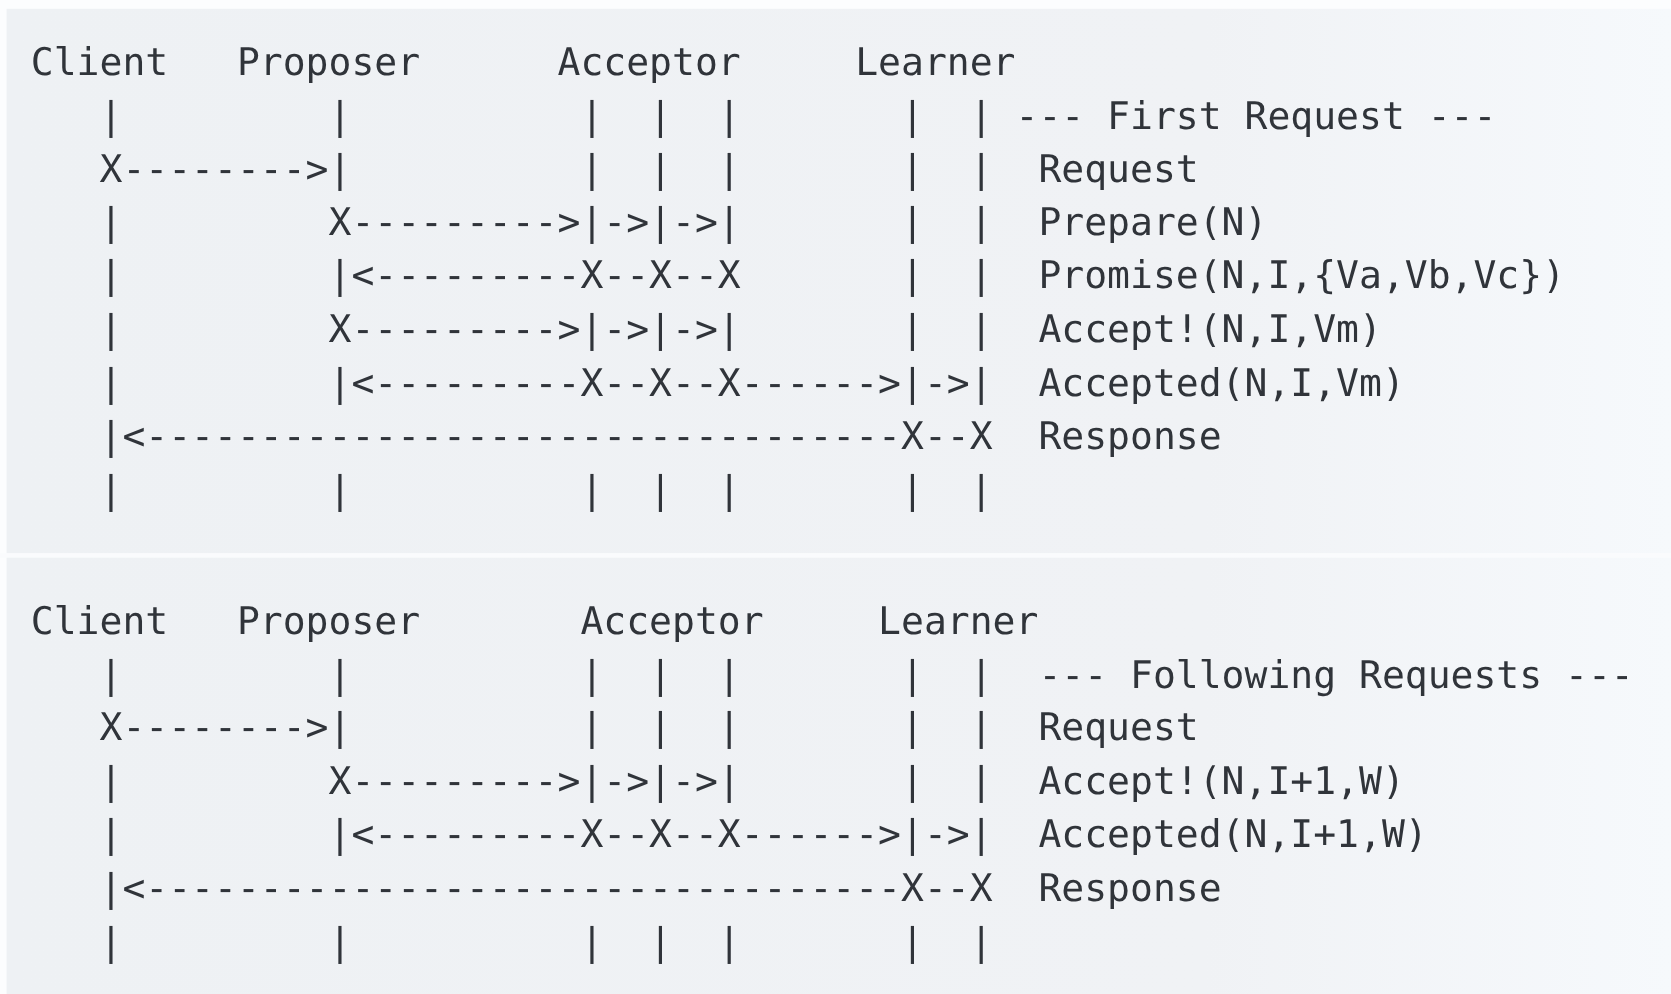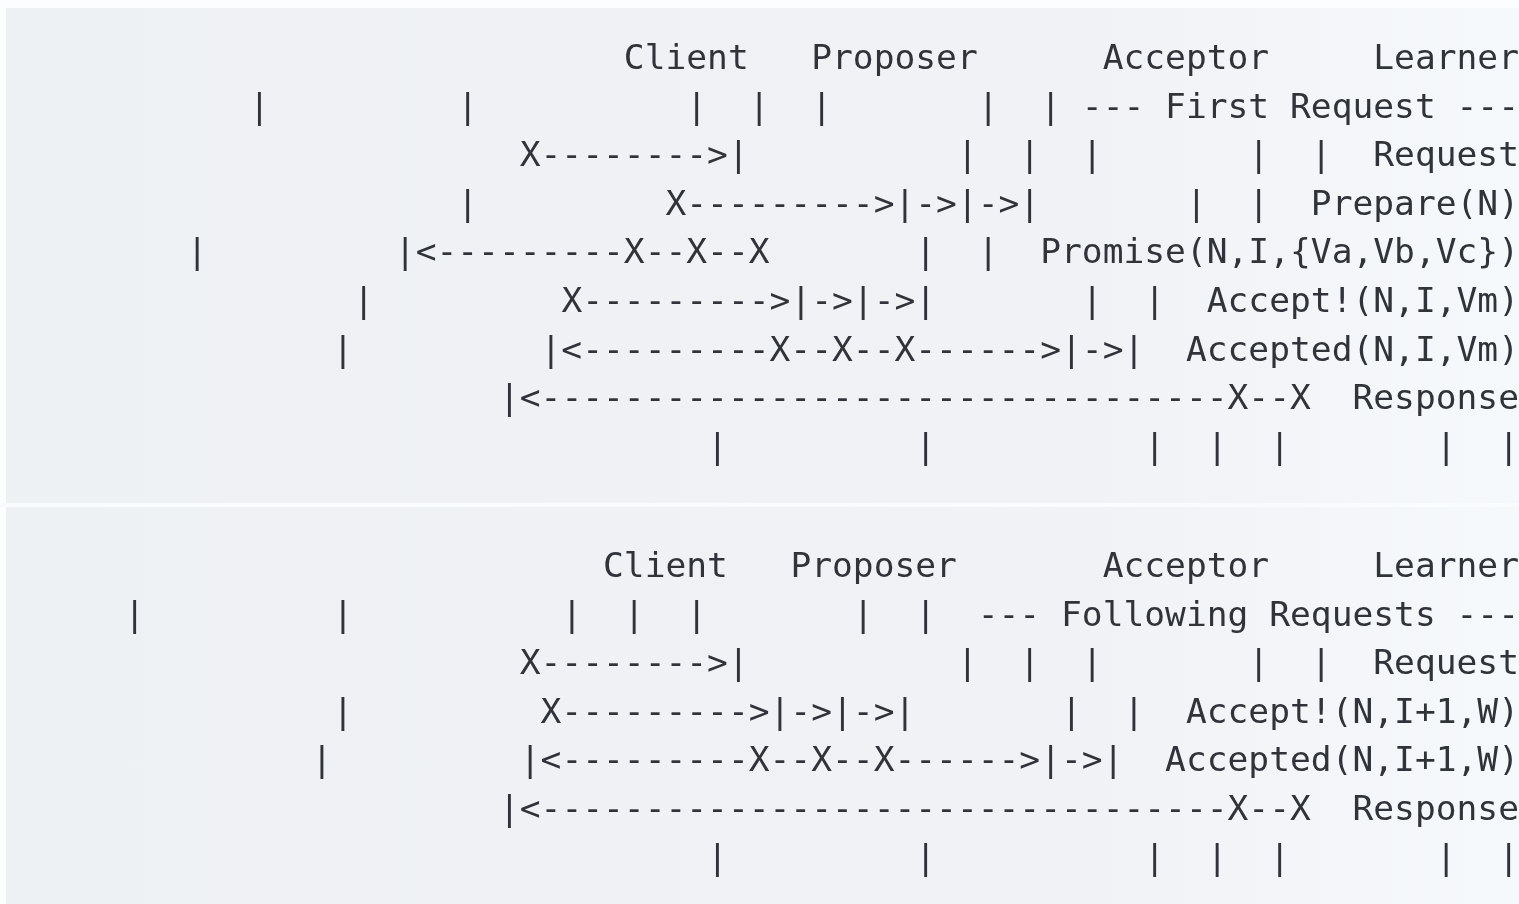--- a/index.html
+++ b/index.html
@@ -11,21 +11,20 @@
     overflow: hidden;
     position: relative;
     font-family: "DejaVu Sans Mono", monospace;
   }
   .canvas { position: absolute; inset: 0; }
   .code-block {
     position: absolute;
     left: 6px;
     right: 0;
     background: linear-gradient(90deg, #eef1f4 0%, #f0f2f5 72%, #f6f9fc 100%);
-    text-align: right;
   }
   .block-first { top: 8px; height: 495px; }
   .block-following { top: 507px; height: 397px; }
   .divider {
     position: absolute;
     left: 0; right: 0;
     top: 503px; height: 4px;
     background: #fafbfd;
   }
   pre.ascii {

